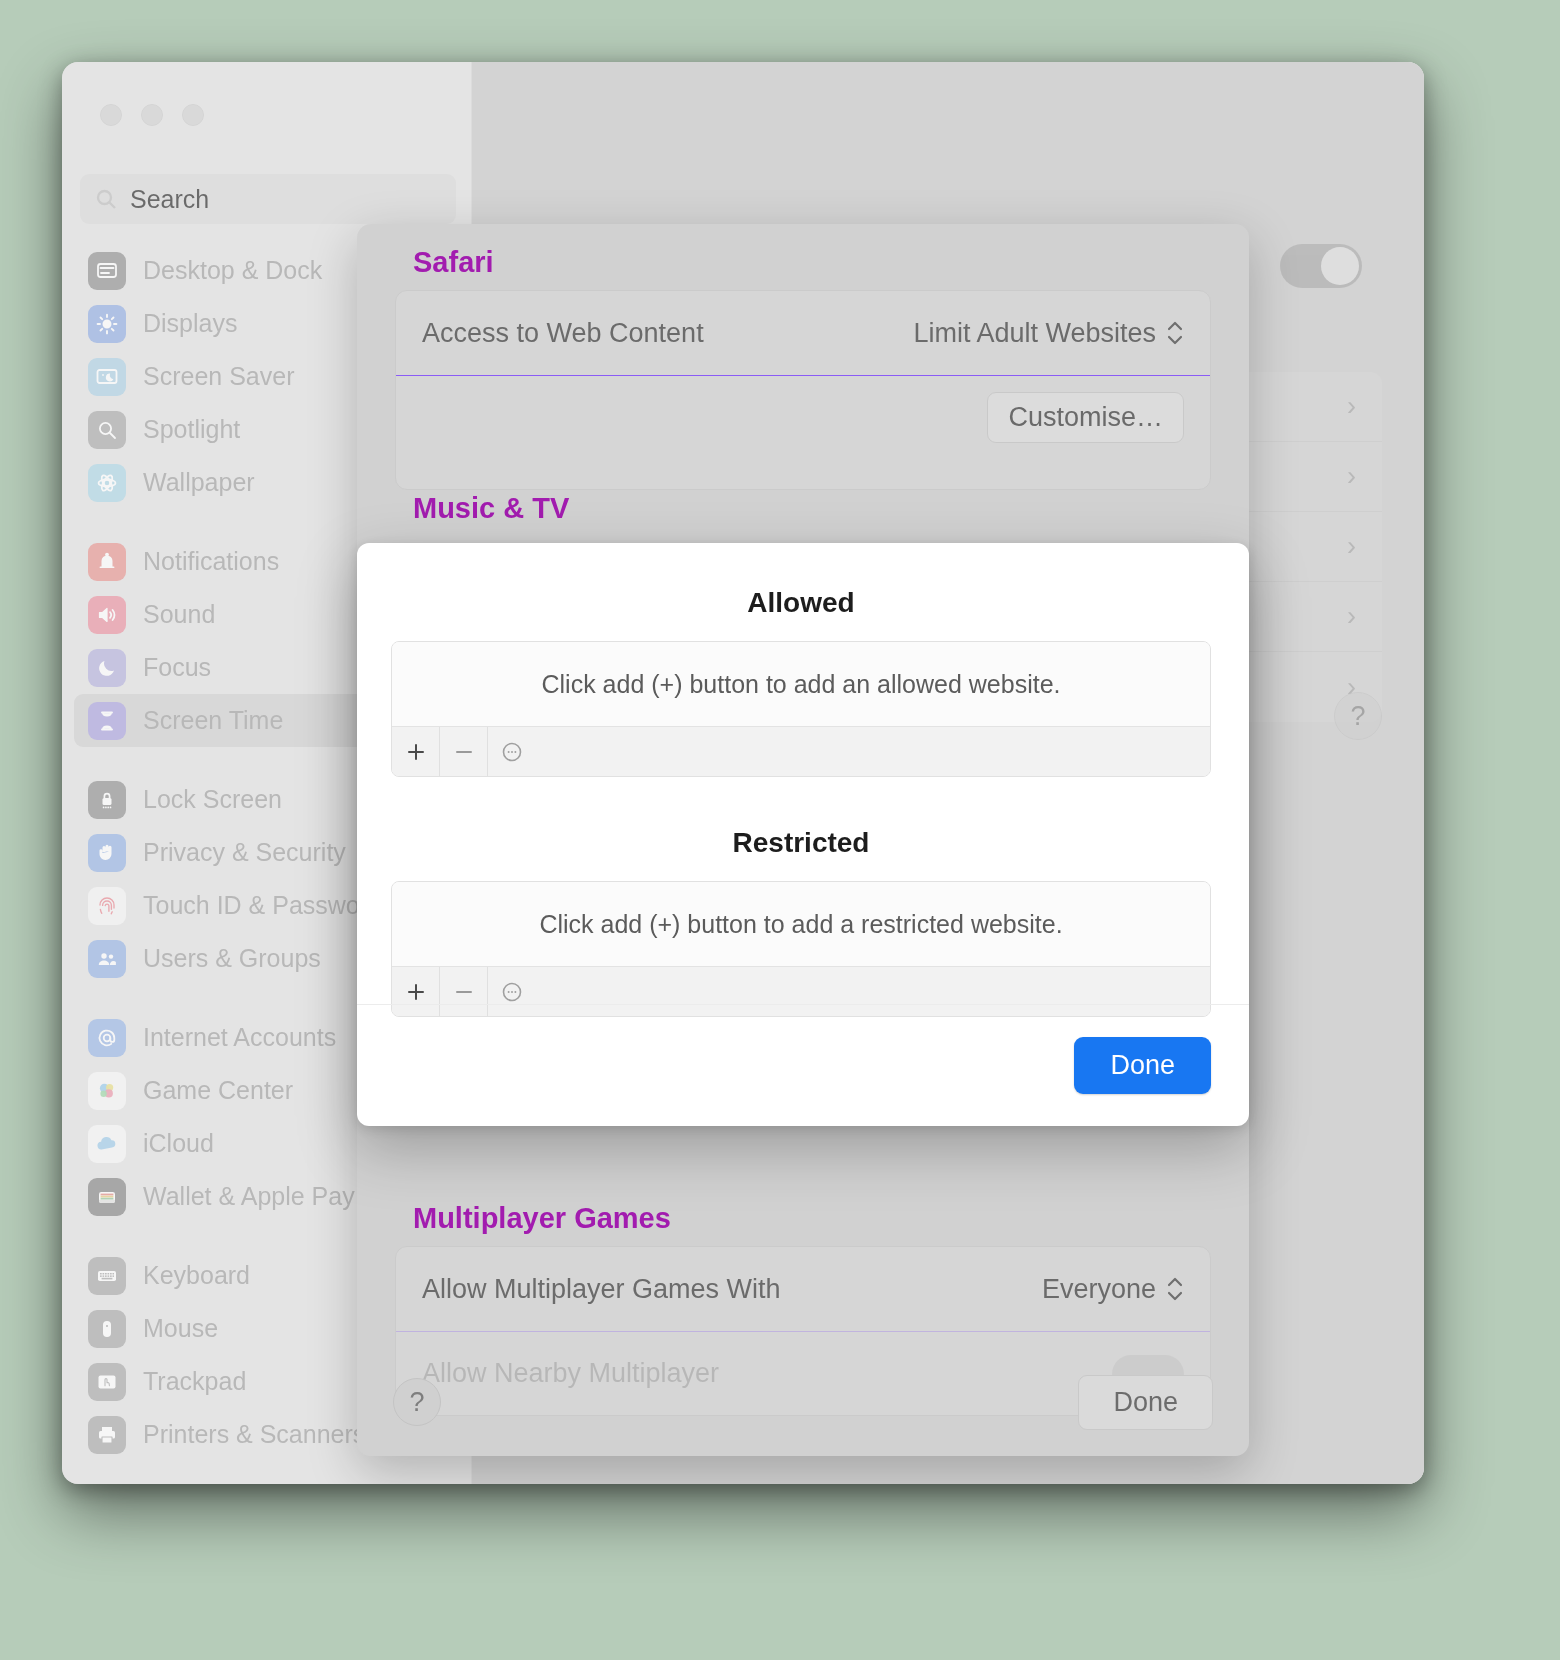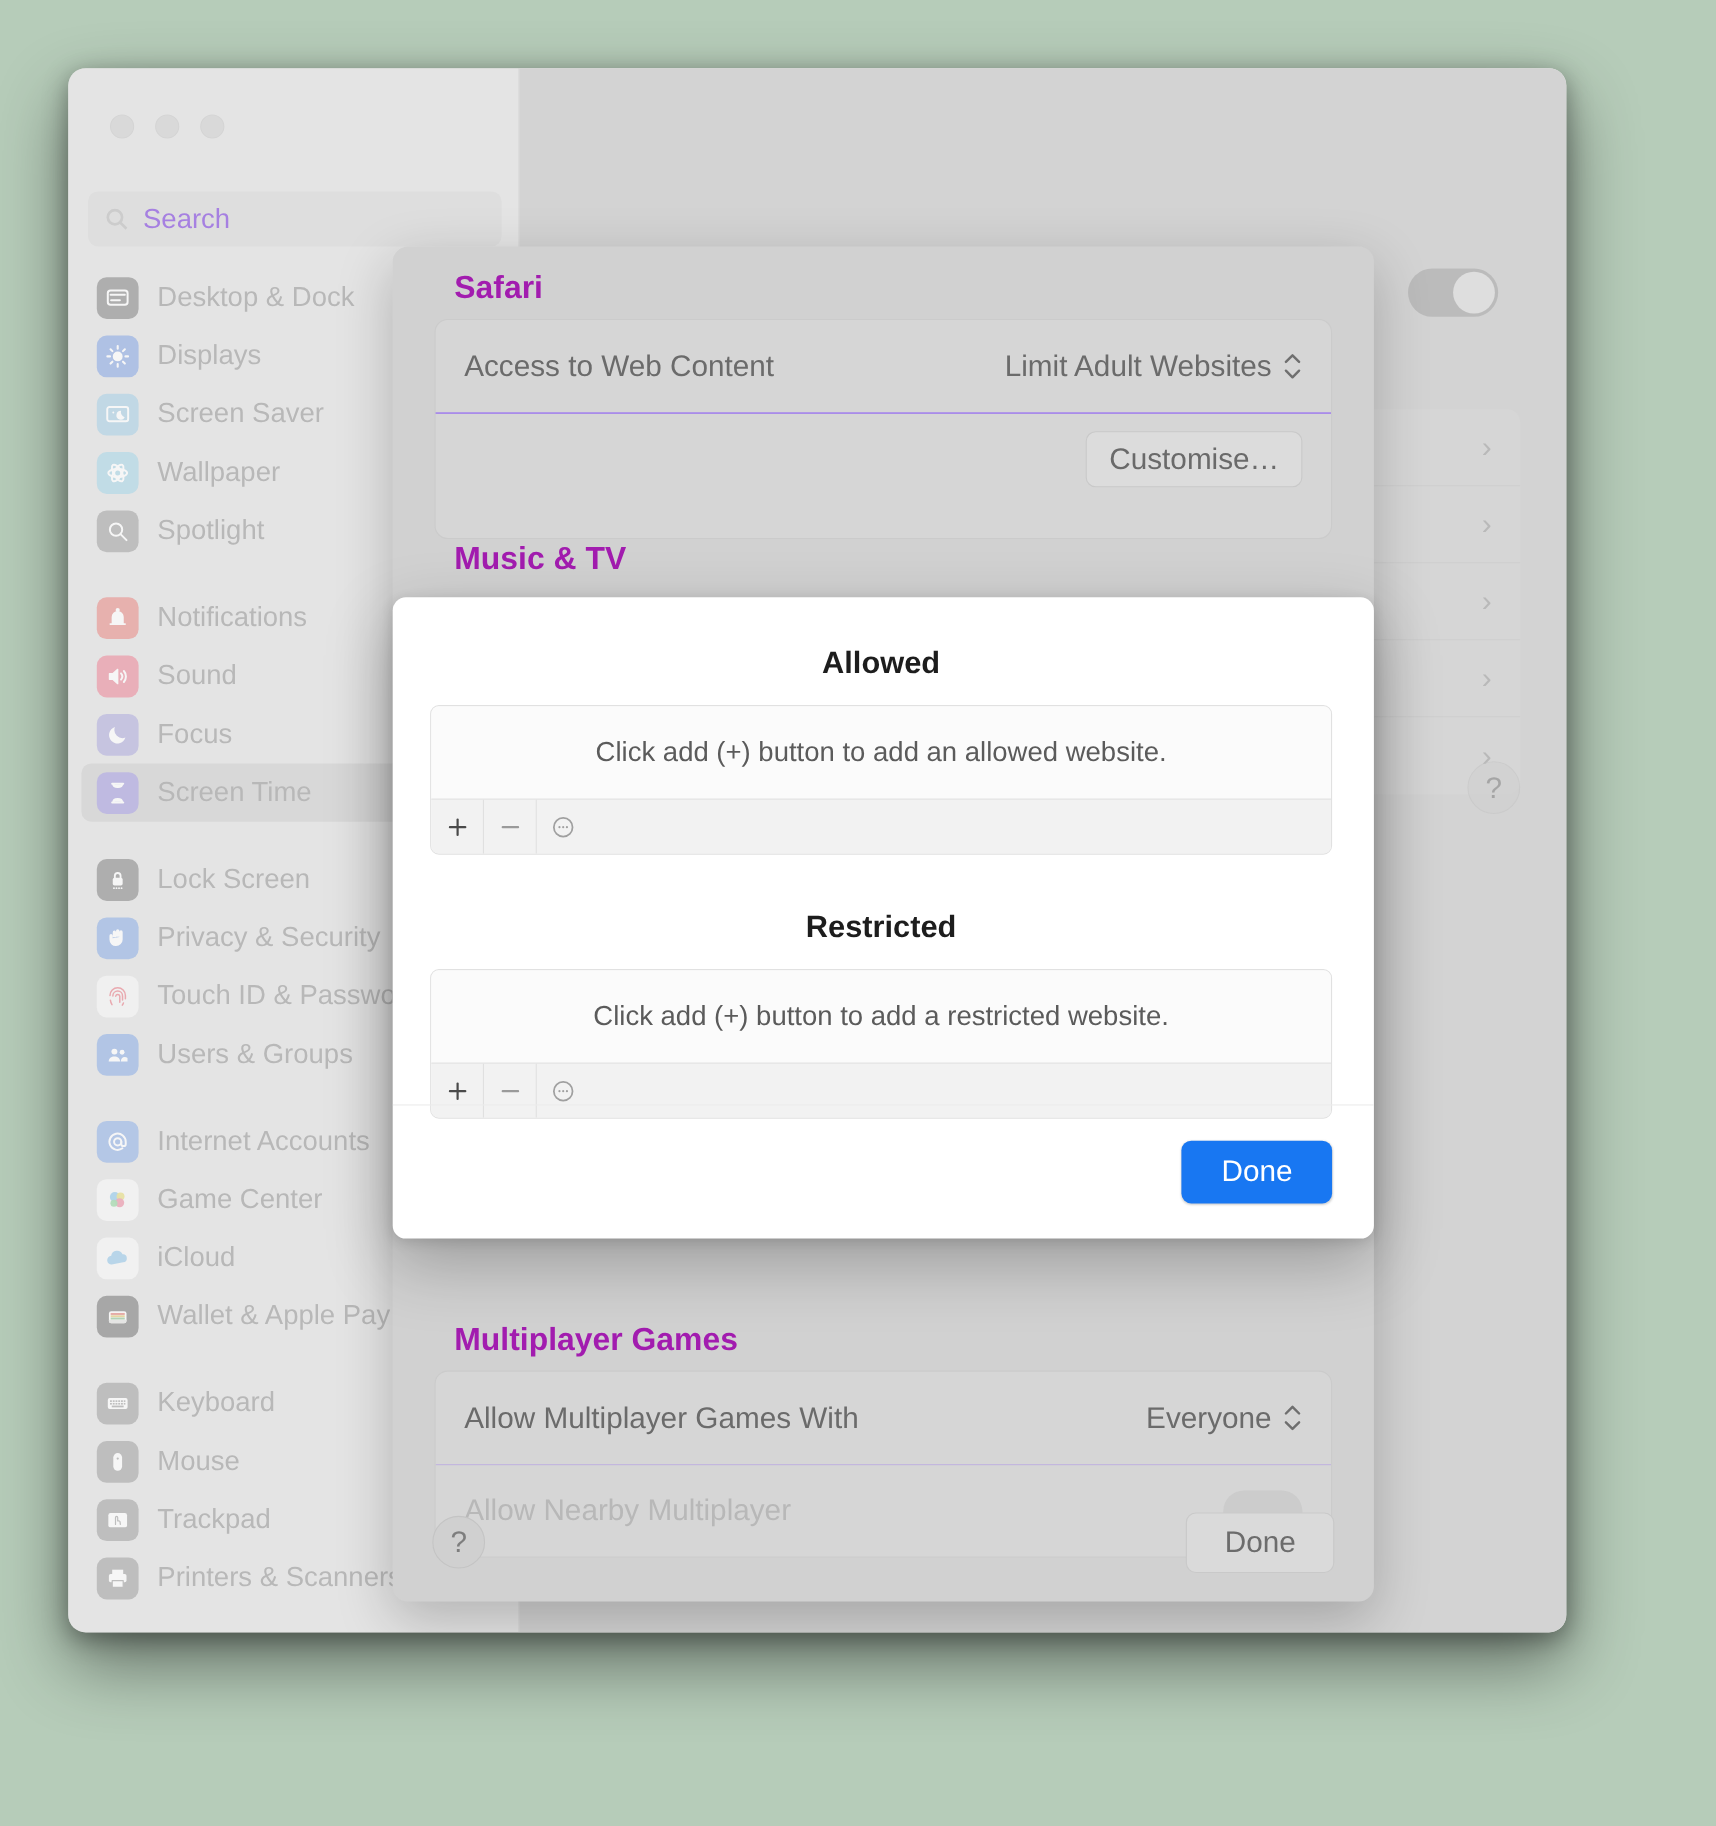--- a/index.html
+++ b/index.html
@@ -35,21 +35,21 @@
     background:#cbcbcb; display:block;
     border:1px solid #c2c2c2;
   }
   .searchbox {
     position:absolute; left:18px; top:112px;
     width:376px; height:50px;
     background:#d4d4d4; border-radius:9px;
     display:flex; align-items:center; padding:0 14px; gap:12px;
   }
   .search-icon { width:24px; height:24px; flex:0 0 24px; opacity:.45; }
-  .search-ph { font-size:25px; color:#6d28d9; }
+  .search-ph { font-size:25px; color:#000000; }
 
   .side-list { position:absolute; left:12px; top:182px; width:388px; }
   .side-group { margin-bottom:26px; }
   .side-item {
     display:flex; align-items:center; gap:17px;
     height:53px; padding:0 14px; border-radius:9px;
     color:#8e8e8e; font-size:25px; white-space:nowrap;
   }
   .side-item.selected { background:#c9c9c9; }
   .side-ico {
@@ -247,40 +247,40 @@
               <span class="side-ico" style="background:#9ec8e0">
                 <svg viewBox="0 0 24 24" fill="none" stroke="#fff" stroke-width="1.8" stroke-linecap="round" stroke-linejoin="round">
                   <rect x="2.5" y="5" width="19" height="13" rx="2"></rect>
                   <path d="M15 8.5a4 4 0 1 0 3.4 5.8A5 5 0 0 1 15 8.5z" fill="#fff" stroke="none"></path>
                   <circle cx="8" cy="10" r=".9" fill="#fff" stroke="none"></circle>
                 </svg>
               </span>
               <span>Screen Saver</span>
             </div>
             <div class="side-item">
+              <span class="side-ico" style="background:#9a9a9a">
+                <svg viewBox="0 0 24 24" fill="none" stroke="#fff" stroke-width="1.8" stroke-linecap="round" stroke-linejoin="round">
+                  <circle cx="10.5" cy="10.5" r="5.6"></circle>
+                  <line x1="15" y1="15" x2="20" y2="20"></line>
+                </svg>
+              </span>
+              <span>Spotlight</span>
+            </div>
+            <div class="side-item">
               <span class="side-ico" style="background:#9fcfe2">
                 <svg viewBox="0 0 24 24" fill="none" stroke="#fff" stroke-width="1.8" stroke-linecap="round" stroke-linejoin="round">
                   <circle cx="12" cy="12" r="3.2"></circle>
                   <g>
                     <ellipse cx="12" cy="12" rx="8.5" ry="3.6"></ellipse>
                     <ellipse cx="12" cy="12" rx="8.5" ry="3.6" transform="rotate(60 12 12)"></ellipse>
                     <ellipse cx="12" cy="12" rx="8.5" ry="3.6" transform="rotate(120 12 12)"></ellipse>
                   </g>
                 </svg>
               </span>
               <span>Wallpaper</span>
-            </div>
-            <div class="side-item">
-              <span class="side-ico" style="background:#9a9a9a">
-                <svg viewBox="0 0 24 24" fill="none" stroke="#fff" stroke-width="1.8" stroke-linecap="round" stroke-linejoin="round">
-                  <circle cx="10.5" cy="10.5" r="5.6"></circle>
-                  <line x1="15" y1="15" x2="20" y2="20"></line>
-                </svg>
-              </span>
-              <span>Spotlight</span>
             </div>
           </div>
           <div class="side-group">
             <div class="side-item">
               <span class="side-ico" style="background:#e3817d">
                 <svg viewBox="0 0 24 24" fill="none" stroke="#fff" stroke-width="1.8" stroke-linecap="round" stroke-linejoin="round">
                   <path d="M6.5 16.5V11a5.5 5.5 0 0 1 11 0v5.5h1.2a.8.8 0 0 1 0 1.6H5.3a.8.8 0 0 1 0-1.6z" fill="#fff" stroke="none"></path>
                   <circle cx="12" cy="4.6" r="1.9" fill="#fff" stroke="none"></circle>
                 </svg>
               </span>

